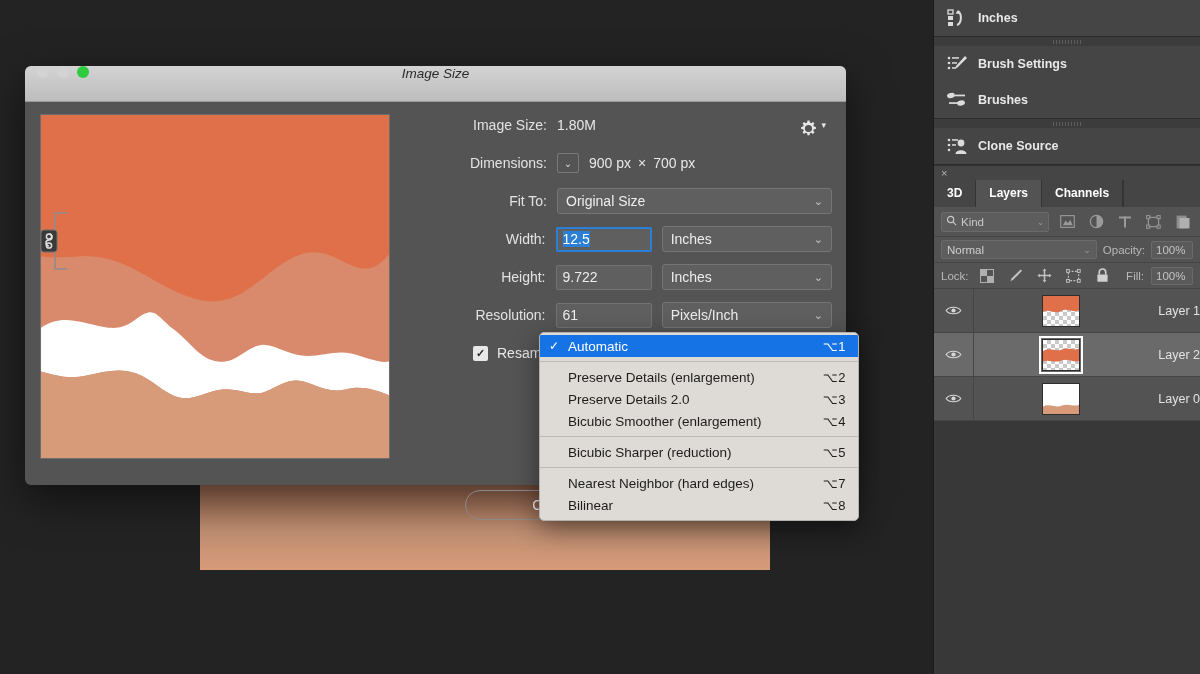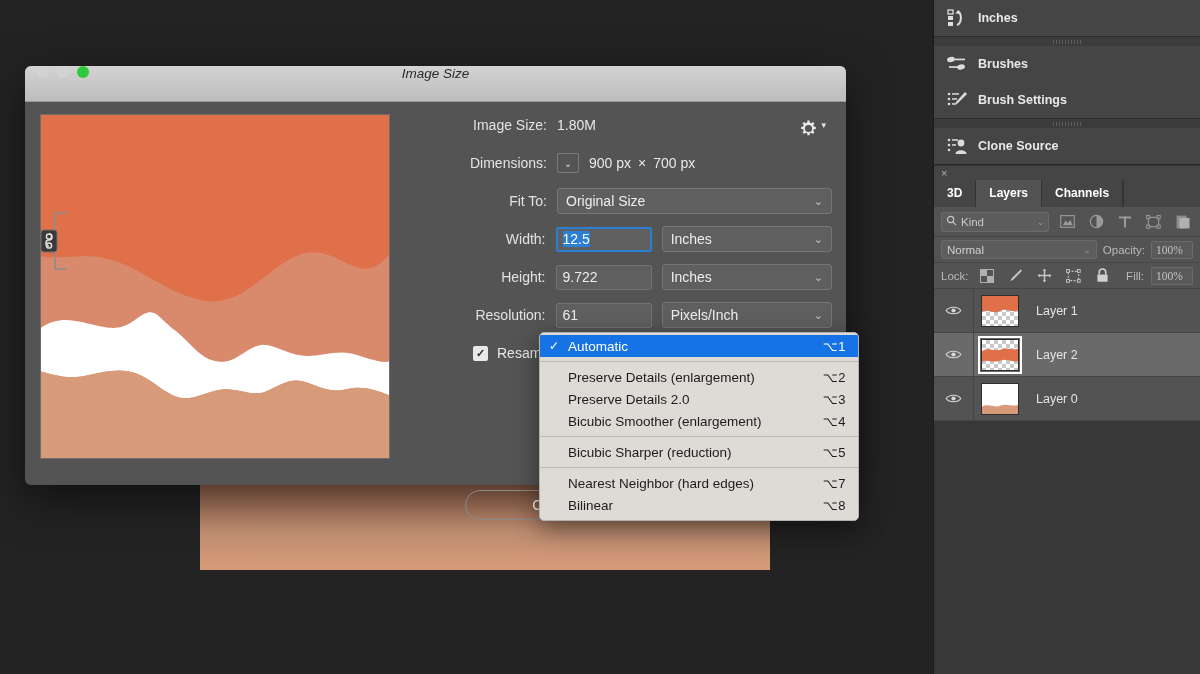--- a/index.html
+++ b/index.html
@@ -94,31 +94,31 @@
     border:1px solid #6a6a6a; border-radius:2px;
     display:flex; align-items:center; padding:0 5px;
     color:#cfcfcf; font-size:11.5px;
   }
   .blend-select .chev { margin-left:auto; color:#9a9a9a; font-size:9px; }
   .lbl-sm { color:#b9b9b9; font-size:11.5px; }
   .num-box {
     height:18px; min-width:42px; background:#5a5a5a;
     border:1px solid #6a6a6a; border-radius:2px;
     color:#c2c2c2; font-size:11.5px; display:flex;
-    align-items:center; padding:0 4px;font-family:Liberation Serif, serif;
+    align-items:center; padding:0 4px;
   }
   .lock-row {
     display:flex; align-items:center; height:26px; padding:0 7px; gap:7px;
     border-bottom:1px solid #454545;
   }
 
   
   .layer-row {
     display:flex; align-items:center; height:44px;
-    border-bottom:1px solid #454545; background:#535353;
+    border-bottom:1px solid #454545; background:#535353;justify-content:space-between;
   }
   .layer-row.selected { background: #6a6a6a; }
   .eye-cell { width: 40px; display:flex; align-items:center; justify-content:center;
               border-right:1px solid #454545; height:100%; }
   .thumb-wrap { width:52px; display:flex; align-items:center; justify-content:center; }
   .thumb {
     width:38px; height:32px; border:1px solid #2e2e2e; position:relative; overflow:hidden;
     background-color:#fff;
     background-image:
       linear-gradient(45deg,#c9c9c9 25%,transparent 25%,transparent 75%,#c9c9c9 75%),
@@ -238,44 +238,44 @@
         </span>
         <span>Inches</span>
       </div>
     </div>
 
     <div class="grip">
         <i></i>
       </div>
 
     <div class="dock-group">
-      <div class="dock-row">
-        <span class="ic">
-          <svg width="22" height="18" viewBox="0 0 22 18">
-            <ellipse cx="5" cy="4.5" rx="4" ry="2.6" fill="#dcdcdc" transform="rotate(-12 5 4.5)"></ellipse>
-            <rect x="9" y="3.6" width="10" height="1.7" fill="#dcdcdc"></rect>
-            <ellipse cx="15" cy="12" rx="4" ry="2.6" fill="#dcdcdc" transform="rotate(-12 15 12)"></ellipse>
-            <rect x="3" y="11.2" width="9" height="1.7" fill="#dcdcdc"></rect>
-          </svg>
-        </span>
-        <span>Brushes</span>
-      </div>
       <div class="dock-row">
         <span class="ic">
           <svg width="22" height="18" viewBox="0 0 22 18">
             <circle cx="3" cy="3" r="1.3" fill="#dcdcdc"></circle>
               <rect x="6" y="2.2" width="7" height="1.5" fill="#dcdcdc"></rect>
             <circle cx="3" cy="8" r="1.3" fill="#dcdcdc"></circle>
               <rect x="6" y="7.2" width="5" height="1.5" fill="#dcdcdc"></rect>
             <circle cx="3" cy="13" r="1.3" fill="#dcdcdc"></circle>
               <rect x="6" y="12.2" width="4" height="1.5" fill="#dcdcdc"></rect>
             <path d="M19 1 L21 3 L12 12 L9 14 L10 11 Z" fill="#dcdcdc"></path>
           </svg>
         </span>
         <span>Brush Settings</span>
+      </div>
+      <div class="dock-row">
+        <span class="ic">
+          <svg width="22" height="18" viewBox="0 0 22 18">
+            <ellipse cx="5" cy="4.5" rx="4" ry="2.6" fill="#dcdcdc" transform="rotate(-12 5 4.5)"></ellipse>
+            <rect x="9" y="3.6" width="10" height="1.7" fill="#dcdcdc"></rect>
+            <ellipse cx="15" cy="12" rx="4" ry="2.6" fill="#dcdcdc" transform="rotate(-12 15 12)"></ellipse>
+            <rect x="3" y="11.2" width="9" height="1.7" fill="#dcdcdc"></rect>
+          </svg>
+        </span>
+        <span>Brushes</span>
       </div>
     </div>
 
     <div class="grip">
         <i></i>
       </div>
 
     <div class="dock-group">
       <div class="dock-row">
         <span class="ic">

